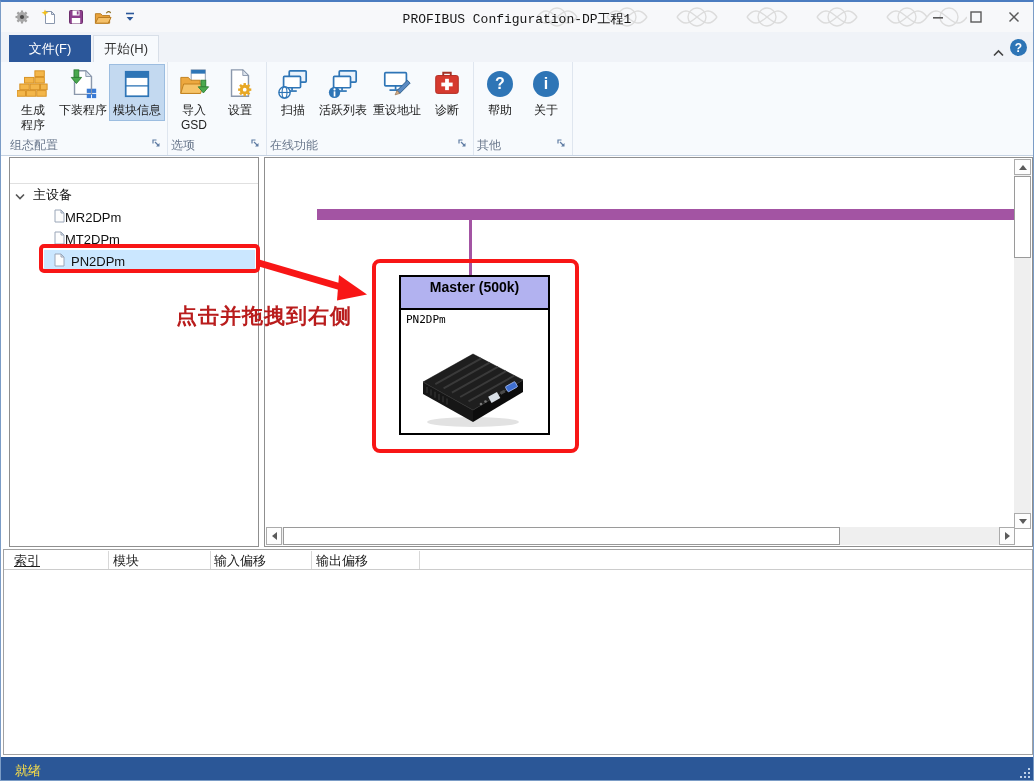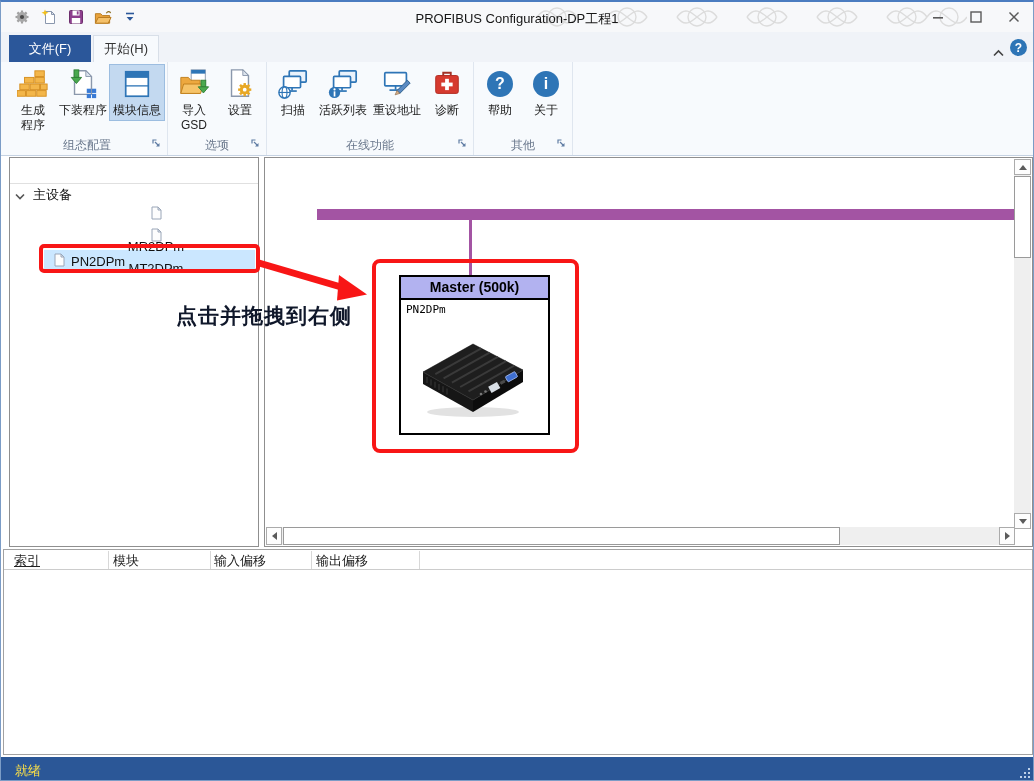--- a/index.html
+++ b/index.html
@@ -7,21 +7,21 @@
   body { font-family:"Liberation Sans", sans-serif; background:#fff; }
   .win { position:relative; width:1034px; height:781px; background:#fff;
          border:1px solid #7b9cc6; border-top:2px solid #4b7cc0; overflow:hidden; }
 
   
   .titlebar { position:absolute; left:0; top:0; width:100%; height:30px; background:#f7f8fa; }
   .ornament { position:absolute; right:66px; top:2px; }
   .qat { position:absolute; left:12px; top:6px; display:flex; gap:9px; align-items:center; }
   .qicon { width:18px; height:18px; display:flex; align-items:center; justify-content:center; }
   .title { position:absolute; left:0; right:0; top:8px; text-align:center;
-           font-family:Liberation Sans, sans-serif; font-size:13px; color:#161616; }
+           font-family:Liberation Mono, monospace; font-size:13px; color:#161616; }
   .winctl { position:absolute; right:4px; top:5px; display:flex; gap:8px; }
   .wbtn { width:30px; height:20px; display:flex; align-items:center; justify-content:center; }
 
   
   .tabrow { position:absolute; left:0; top:30px; width:100%; height:30px; background:#f0f3f8; }
   .tab-file { position:absolute; left:8px; top:3px; width:82px; height:27px; background:#2b579a;
               color:#fff; font-size:13px; display:flex; align-items:center; justify-content:center; }
   .tab-home { position:absolute; left:92px; top:3px; width:66px; height:27px; background:#f7fafd;
               border:1px solid #d8dfe8; border-bottom:none; color:#333; font-size:13px;
               display:flex; align-items:center; justify-content:center; }
@@ -33,44 +33,44 @@
   
   .ribbon { position:absolute; left:0; top:60px; width:100%; height:94px; background:#f7fafd;
             border-bottom:1px solid #c5d2e2; display:flex; padding-left:6px; }
   .rgroup { display:flex; flex-direction:column; border-right:1px solid #dfe6ef; padding:0 3px; }
   .rbtns { display:flex; flex:1; align-items:flex-start; padding-top:3px; }
   .rbtn { min-width:46px; padding:2px 3px; display:flex; flex-direction:column; align-items:center;
           gap:2px; font-size:12px; color:#222; }
   .rbtn .lbl { white-space:pre-line; line-height:15px; text-align:center; }
   .rbtn.selected { background:#c3d9f0; outline:1px solid #9cbde0; }
   .iconbox { width:34px; height:34px; display:flex; align-items:center; justify-content:center; }
-  .rfooter { height:19px; position:relative; display:flex; align-items:center; justify-content:center;
+  .rfooter { height:19px; position:relative; display:flex; align-items:center; justify-content:flex-start;
              font-size:12px; color:#68768b; }
   .launcher { position:absolute; right:3px; bottom:4px; }
   .blue-ball { width:26px; height:26px; border-radius:50%; background:#2e75b6; color:#fff;
                font-weight:bold; font-size:16px; display:flex; align-items:center; justify-content:center; }
 
   
   .tree { position:absolute; left:8px; top:155px; width:250px; height:390px; border:1px solid #8f8f8f;
           background:#fff; font-size:13px; color:#111; }
   .tree-top { height:26px; border-bottom:1px solid #e0e0e0; }
   .trow { height:22px; display:flex; align-items:center; }
   .trow.root { padding-left:5px; gap:8px; }
   .trow.root2 { padding-left:23px; }
-  .trow.child { padding-left:44px; gap:16px;flex-direction:column; }
+  .trow.child { padding-left:44px; gap:0; }
   .trow.sel { margin-left:34px; margin-right:3px; padding-left:10px; background:#cbe7ff; }
 
   
   .canvas { position:absolute; left:263px; top:155px; width:769px; height:390px;
             border:1px solid #8f8f8f; background:#fff; }
   .pbar  { position:absolute; left:52px; top:51px; width:697px; height:11px; background:#a354a3; }
   .pline { position:absolute; left:204px; top:62px; width:3px; height:57px; background:#a354a3; }
   .master { position:absolute; left:134px; top:117px; width:151px; height:160px;
             border:2px solid #000; background:#fff; }
-  .master-h { height:23px; background:#b2b2f0; border-bottom:2px solid #000; text-align:center;
+  .master-h { height:33px; background:#b2b2f0; border-bottom:2px solid #000; text-align:center;
               font-weight:bold; font-size:14px; line-height:21px; color:#000; }
   .master-b { position:relative; height:131px; }
   .dev-label { position:absolute; left:5px; top:3px; font-family:"DejaVu Sans Mono", monospace;
                font-size:11px; color:#000; }
   .dev-img { position:absolute; left:10px; top:26px; }
 
   
   .vscroll { position:absolute; top:1px; right:1px; width:17px; height:370px; background:#efefef; }
   .hscroll { position:absolute; left:1px; bottom:1px; height:18px; width:749px; background:#efefef; }
   .sbtn { background:#fdfdfd; border:1px solid #ababab; display:flex; align-items:center; justify-content:center; }
@@ -85,21 +85,21 @@
   .tri-left  { width:0; height:0; border-top:4px solid transparent; border-bottom:4px solid transparent; border-right:5px solid #5a5a5a; }
   .tri-right { width:0; height:0; border-top:4px solid transparent; border-bottom:4px solid transparent; border-left:5px solid #5a5a5a; }
 
   
   .overlay { position:absolute; inset:0; pointer-events:none; z-index:50; }
   .red-box-tree   { position:absolute; left:38px;  top:242px; width:221px; height:29px;
                     border:4px solid #f81616; border-radius:5px; }
   .red-box-master { position:absolute; left:371px; top:257px; width:207px; height:194px;
                     border:4px solid #f81616; border-radius:8px; }
   .hint-text { position:absolute; left:175px; top:300px; font-size:21px; font-weight:bold;
-               color:#0f172a; letter-spacing:1px; }
+               color:#b91c1c; letter-spacing:1px; }
   .arrow-svg { position:absolute; left:252px; top:252px; }
 
   
   .bottom { position:absolute; left:2px; top:547px; width:1030px; height:206px;
             border:1px solid #a2a2a2; background:#fff; }
   .bhead { position:relative; height:20px; border-bottom:1px solid #ccc; font-size:13px; color:#222; }
   .bcol { position:absolute; top:2px; }
   .bsep { position:absolute; top:1px; width:1px; height:18px; background:#d8d8d8; }
 
   

